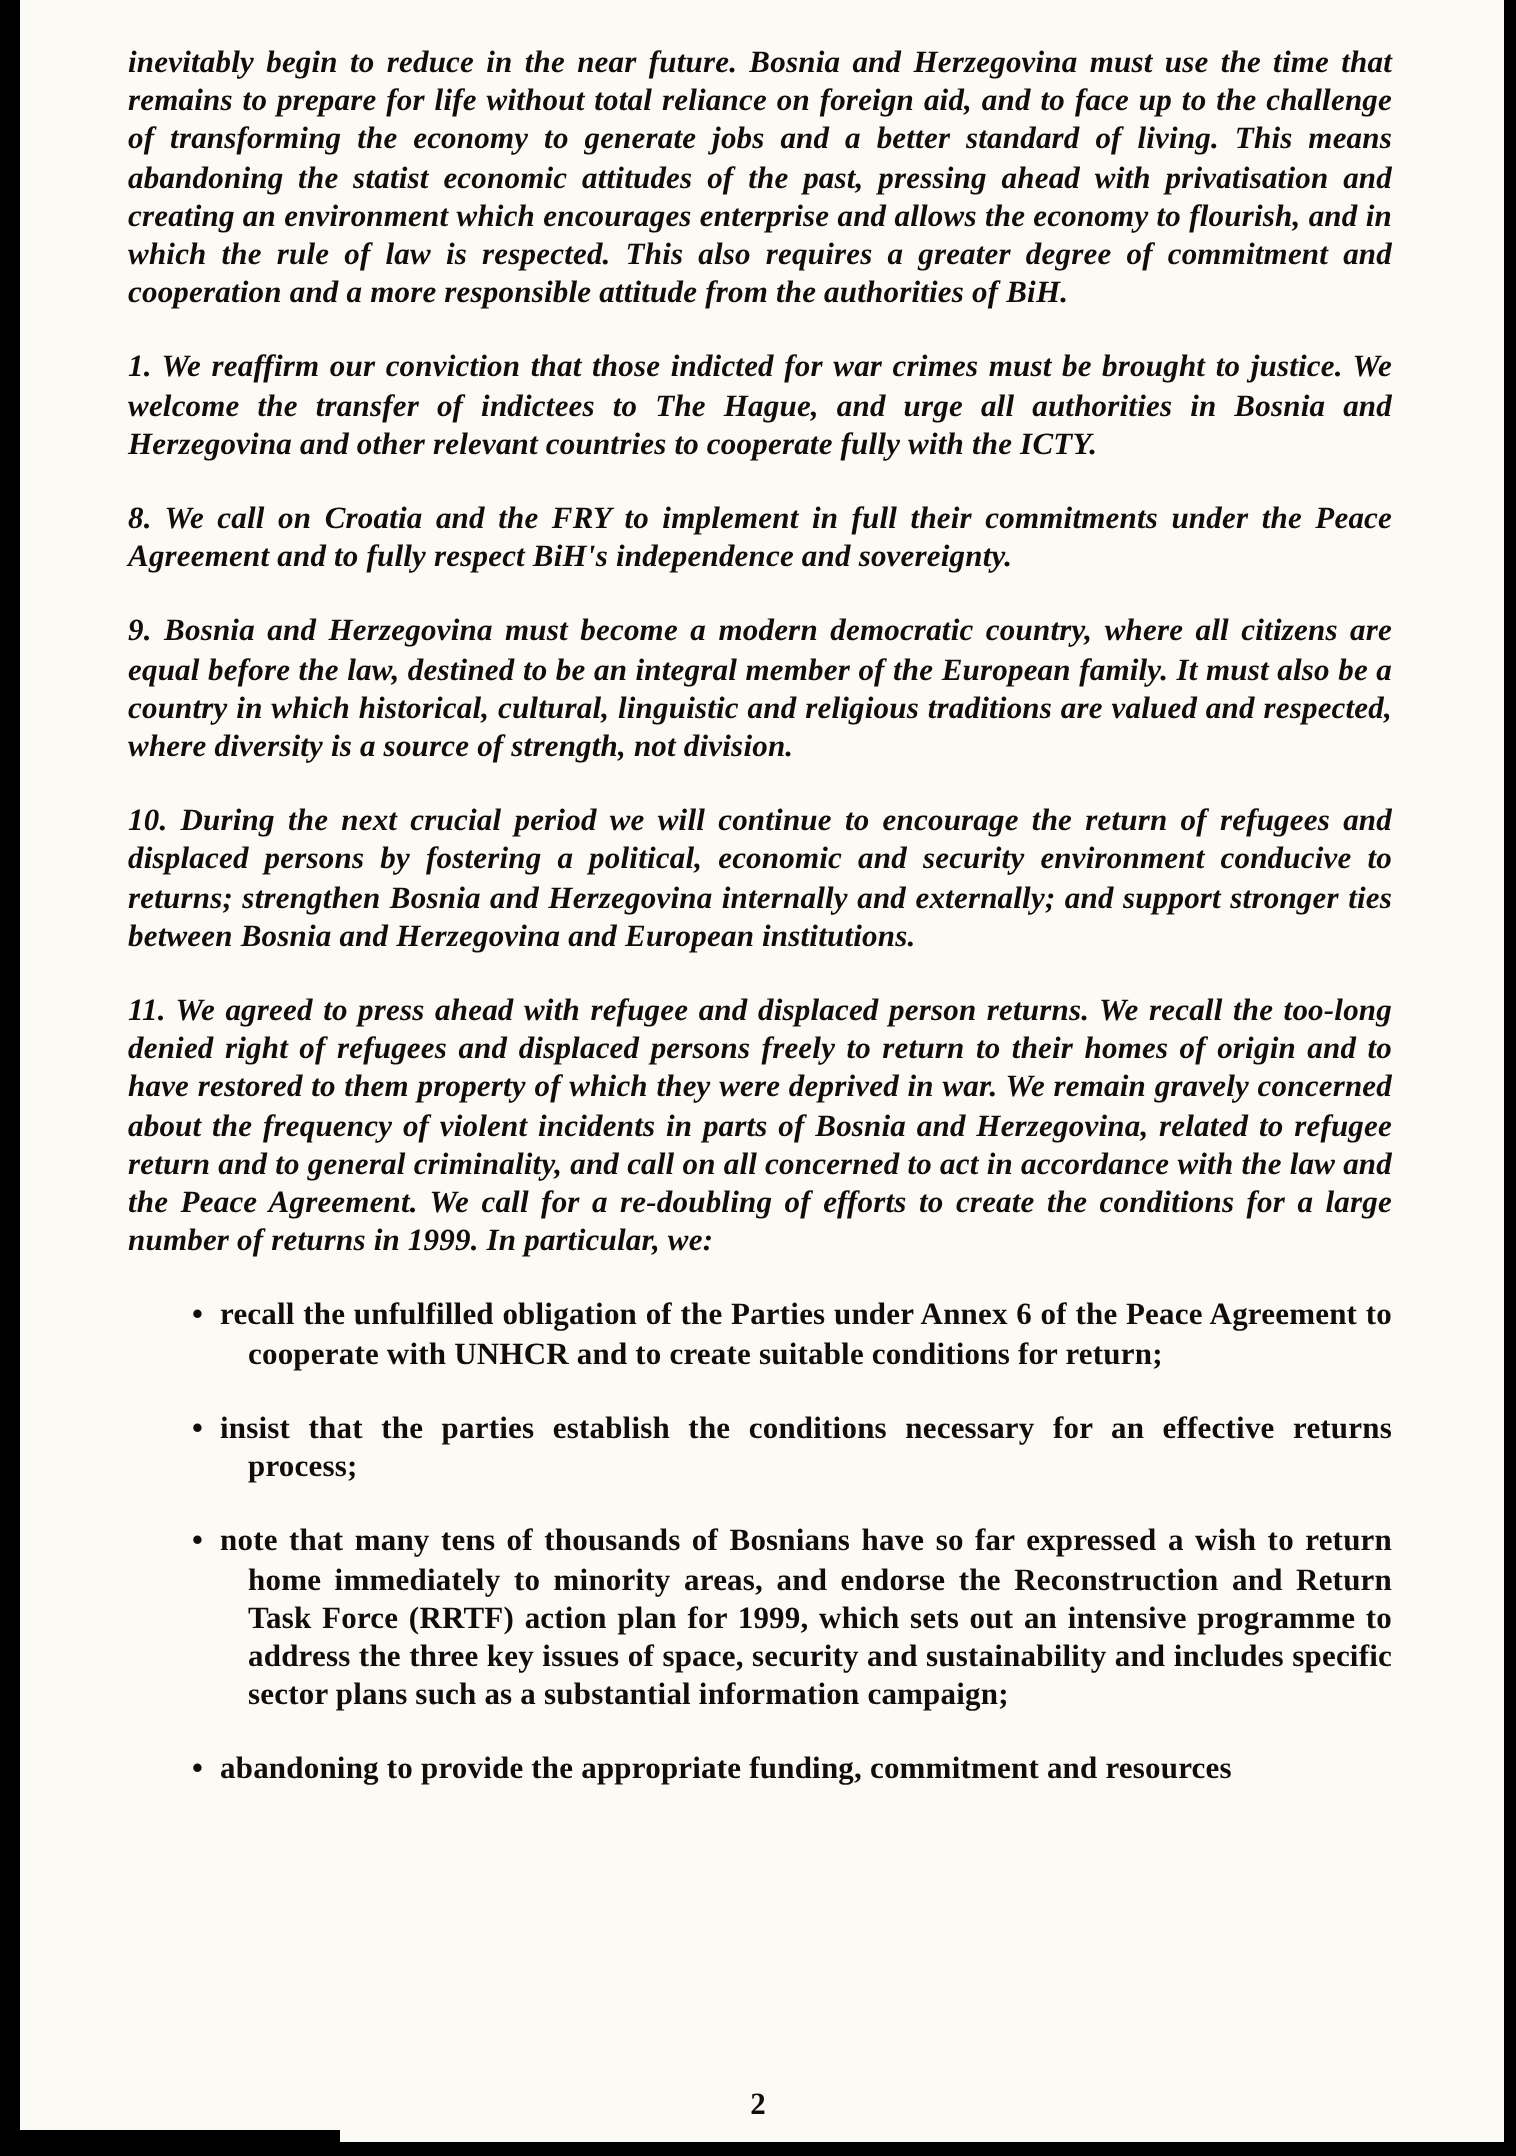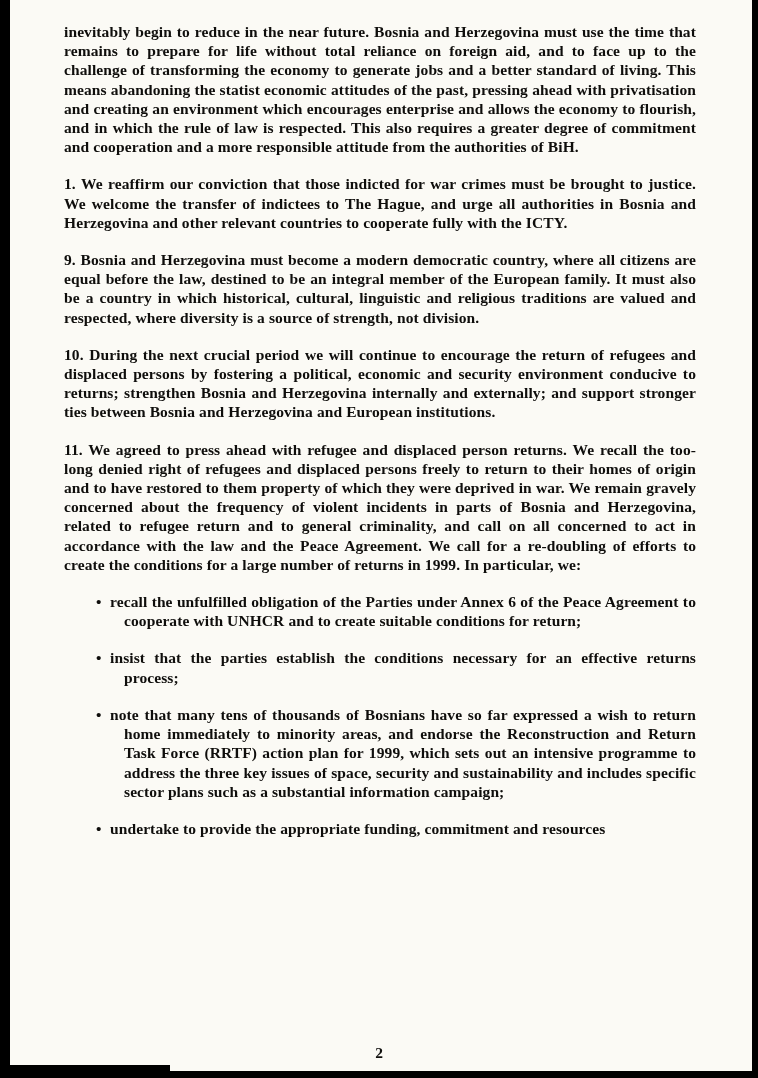--- a/index.html
+++ b/index.html
@@ -30,20 +30,21 @@
     top: 22px;
     width: 632px;
     font-size: 15.5px;
     line-height: 19.2px;
     font-weight: 700;
     text-align: justify;
     letter-spacing: 0.1px;
   }
   p.para {
     margin: 0 0 18px 0;
+    font-style: italic;
   }
   ul.bullet-list {
     list-style: none;
     margin: 0;
     padding: 0 0 0 32px;
   }
   li.bullet-item {
     display: flex;
     margin: 0 0 18px 0;
   }
@@ -74,20 +75,21 @@
 <div class="scan-edge scan-edge-right"></div>
 <div class="scan-edge scan-edge-bottom"></div>
 <div class="scan-edge scan-edge-bottom-left"></div>
 
 <div class="page-content">
 
   <p class="para">inevitably begin to reduce in the near future. Bosnia and Herzegovina must use the time that remains to prepare for life without total reliance on foreign aid, and to face up to the challenge of transforming the economy to generate jobs and a better standard of living. This means abandoning the statist economic attitudes of the past, pressing ahead with privatisation and creating an environment which encourages enterprise and allows the economy to flourish, and in which the rule of law is respected. This also requires a greater degree of commitment and cooperation and a more responsible attitude from the authorities of BiH.</p>
 
   <p class="para">1. We reaffirm our conviction that those indicted for war crimes must be brought to justice. We welcome the transfer of indictees to The Hague, and urge all authorities in Bosnia and Herzegovina and other relevant countries to cooperate fully with the ICTY.</p>
 
+  <p class="para">8. We call on Croatia and the FRY to implement in full their commitments under the Peace Agreement and to fully respect BiH's independence and sovereignty.</p>
 
   <p class="para">9. Bosnia and Herzegovina must become a modern democratic country, where all citizens are equal before the law, destined to be an integral member of the European family. It must also be a country in which historical, cultural, linguistic and religious traditions are valued and respected, where diversity is a source of strength, not division.</p>
 
   <p class="para">10. During the next crucial period we will continue to encourage the return of refugees and displaced persons by fostering a political, economic and security environment conducive to returns; strengthen Bosnia and Herzegovina internally and externally; and support stronger ties between Bosnia and Herzegovina and European institutions.</p>
 
   <p class="para">11. We agreed to press ahead with refugee and displaced person returns. We recall the too-long denied right of refugees and displaced persons freely to return to their homes of origin and to have restored to them property of which they were deprived in war. We remain gravely concerned about the frequency of violent incidents in parts of Bosnia and Herzegovina, related to refugee return and to general criminality, and call on all concerned to act in accordance with the law and the Peace Agreement. We call for a re-doubling of efforts to create the conditions for a large number of returns in 1999. In particular, we:</p>
 
   <ul class="bullet-list">
     <li class="bullet-item">
       <span class="bullet-marker">•</span>
@@ -96,19 +98,19 @@
     <li class="bullet-item">
       <span class="bullet-marker">•</span>
       <span class="bullet-text">insist that the parties establish the conditions necessary for an effective returns process;</span>
     </li>
     <li class="bullet-item">
       <span class="bullet-marker">•</span>
       <span class="bullet-text">note that many tens of thousands of Bosnians have so far expressed a wish to return home immediately to minority areas, and endorse the Reconstruction and Return Task Force (RRTF) action plan for 1999, which sets out an intensive programme to address the three key issues of space, security and sustainability and includes specific sector plans such as a substantial information campaign;</span>
     </li>
     <li class="bullet-item">
       <span class="bullet-marker">•</span>
-      <span class="bullet-text">undertake to provide the appropriate funding, commitment and resources</span>
+      <span class="bullet-text">abandoning to provide the appropriate funding, commitment and resources</span>
     </li>
   </ul>
 
 </div>
 
 <div class="page-footer">2</div>
 
 </body></html>

